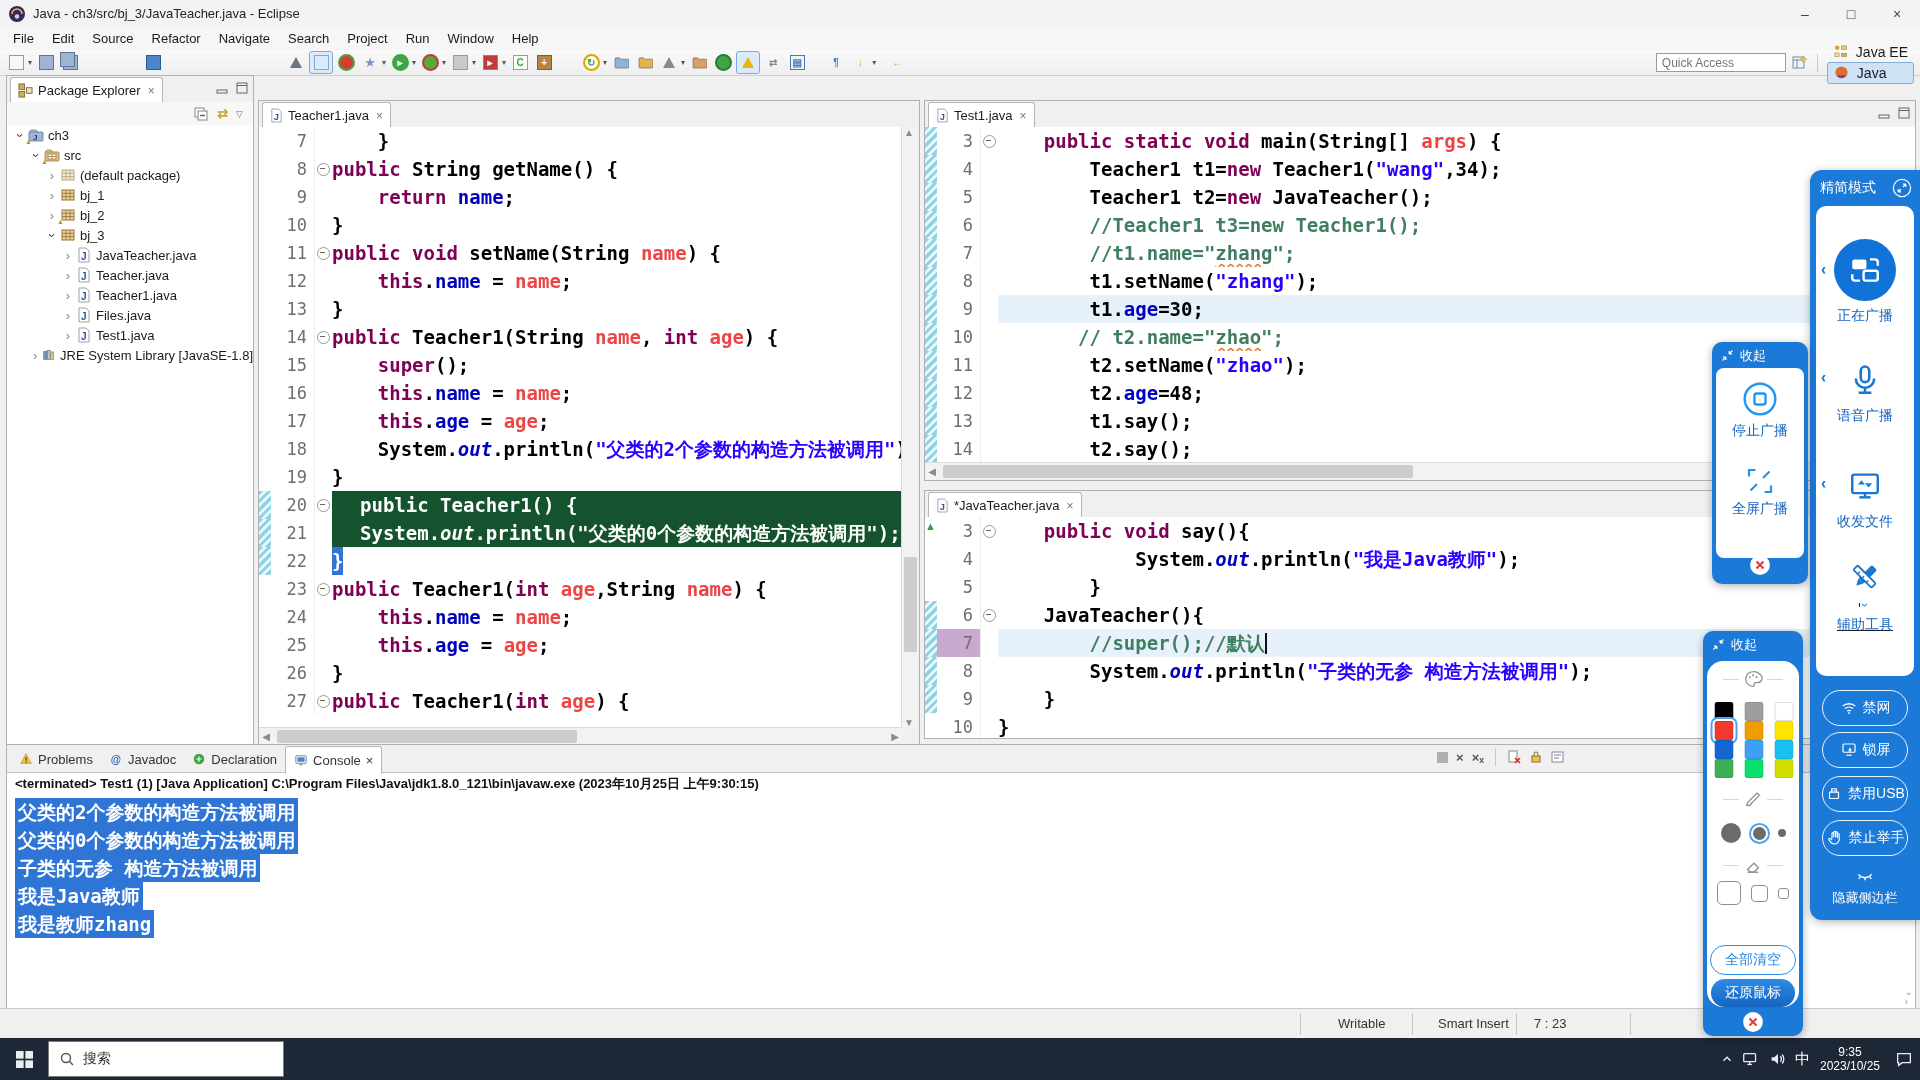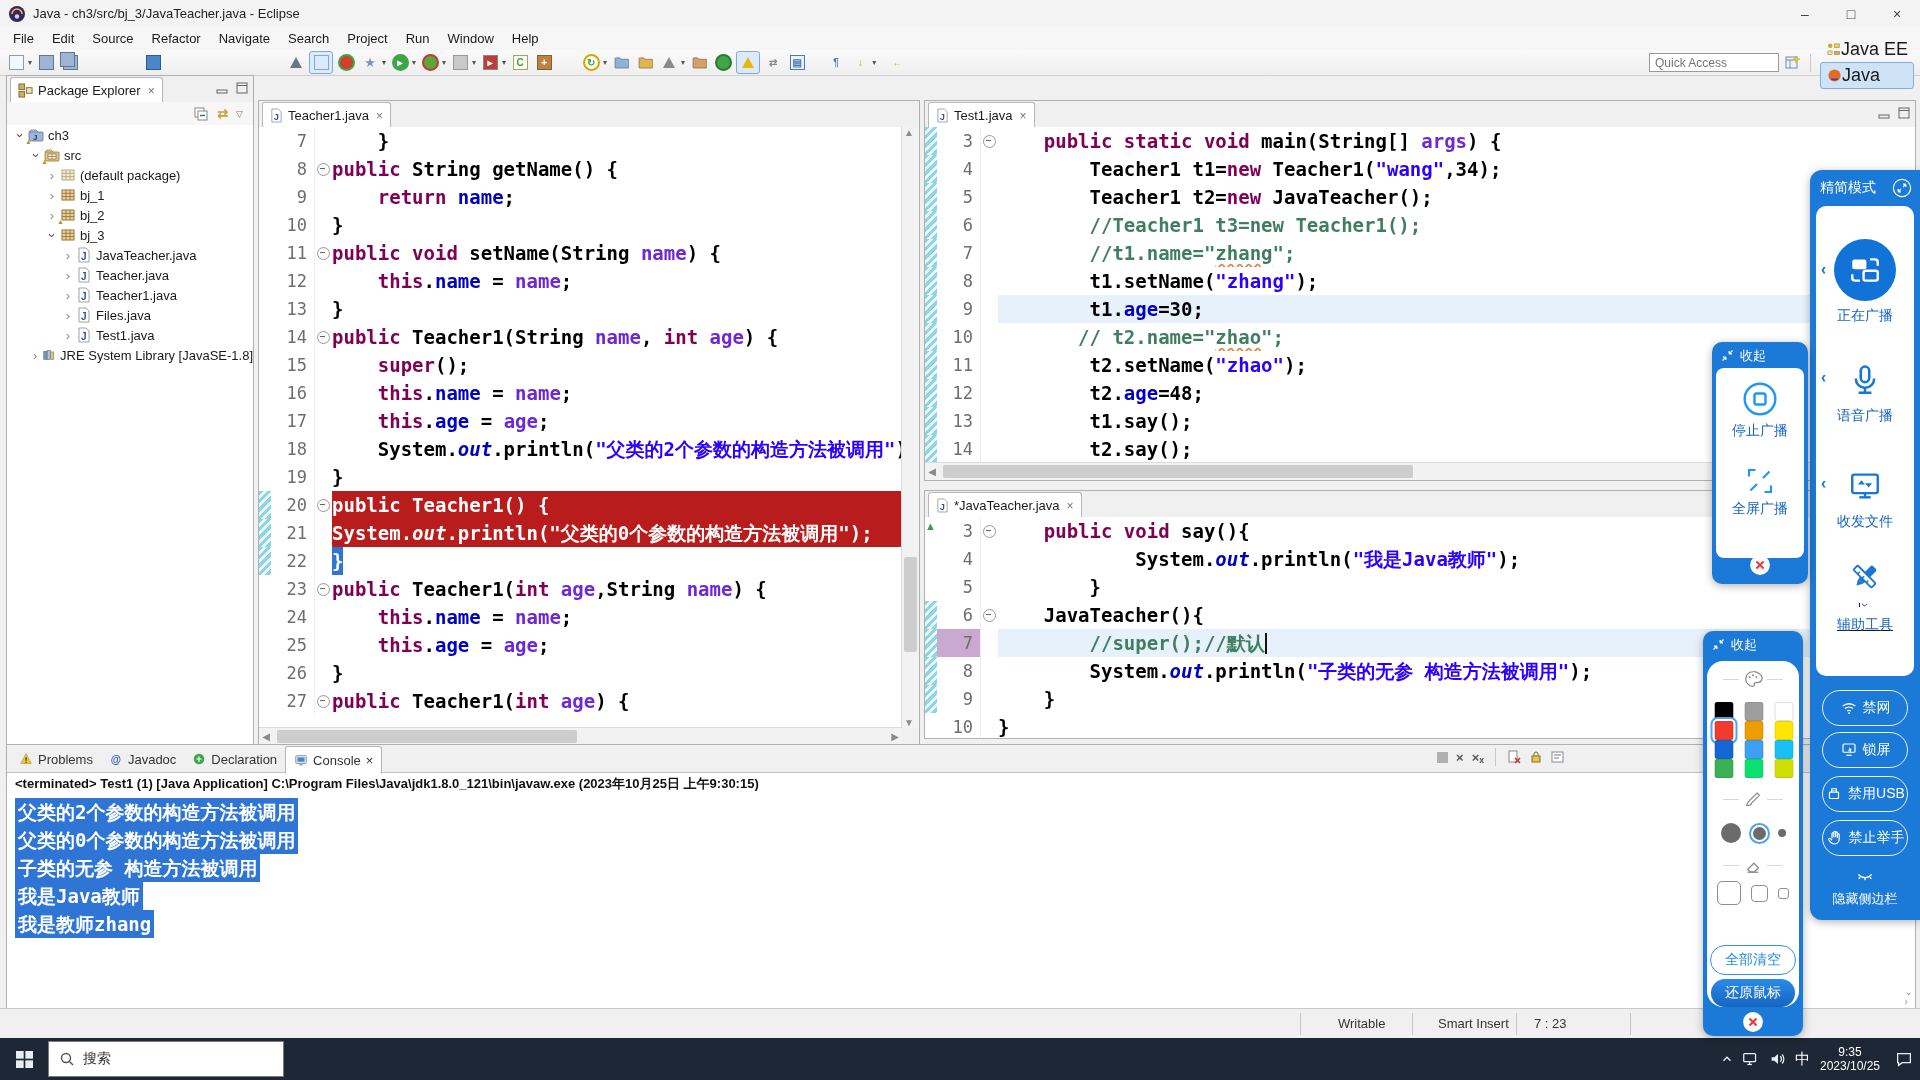--- a/index.html
+++ b/index.html
@@ -23,21 +23,21 @@
   .tbi{display:inline-flex;align-items:center;justify-content:center;position:relative;
        width:22px;height:21px;border-radius:3px;margin:0 1px;}
   .tbi.active{background:#dcebfa;border:1px solid #7fa9d9;}
   .tbi .shp{display:inline-block;width:13px;height:13px;}
   .tbi .shp.rnd{border-radius:50%;}
   .tbi .lt{position:absolute;font-size:10px;font-weight:bold;line-height:1;}
   .crt{font-size:8px;color:#555;margin:0 2px 0 0;}
   #tb-right{position:absolute;right:6px;top:0;height:25px;display:flex;align-items:center;gap:6px;}
   #quickaccess{width:118px;height:17px;border:1px solid #9a9a9a;font-size:12px;padding:0 5px;color:#555;background:#fff;}
   .tbsep{width:1px;height:18px;background:#c8c8c8;margin:0 3px;}
-  .persp{display:flex;align-items:center;gap:0;font-size:18px;padding:2px 6px;border-radius:3px;text-align:right;}
+  .persp{display:flex;align-items:center;gap:8px;font-size:14px;padding:2px 6px;border-radius:3px;text-align:right;}
   .persp.active{background:#cfe3f7;border:1px solid #86add8;}
 
   
   .viewtabs{position:absolute;left:0;right:0;top:0;height:26px;background:#f0f0f0;border-bottom:1px solid #c3c3c3;}
   .etab{position:relative;top:1px;display:inline-flex;align-items:center;height:25px;background:#fff;
         border:1px solid #b6b6b6;border-bottom:1px solid #fff;border-radius:3px 3px 0 0;
         padding:0 7px;margin-left:3px;font-size:13px;gap:5px;}
   .etab .tclose{color:#777;font-size:12px;margin-left:2px;}
   .minmax{position:absolute;right:4px;top:5px;display:flex;gap:6px;}
   .mmicn{width:14px;height:14px;}
@@ -62,24 +62,24 @@
   .hat.on{background:repeating-linear-gradient(135deg,#8fd4e2 0 3px,#eaf7fa 3px 6px);}
   .hat .mk{position:absolute;left:0;top:4px;font-size:11px;color:#3c9b46;line-height:11px;}
   .num{width:36px;flex:none;text-align:right;padding-right:7px;color:#6e6e6e;
        font:400 17px/28px "DejaVu Sans Mono",monospace;}
   .num.hl{background:#c9a9cf;}
   .fold{width:17px;flex:none;border-left:1px solid #eee;position:relative;}
   .fc{position:absolute;left:2px;top:8px;width:11px;height:11px;border:1px solid #999;border-radius:50%;background:#fff;}
   .fc i{position:absolute;left:2px;top:4px;width:5px;height:1px;background:#666;}
   .ct{flex:1;white-space:pre;overflow:hidden;font:700 19px/28px "DejaVu Sans Mono",monospace;color:#000;}
   .kw{color:#7f0055;} .str{color:#2a00ff;} .com{color:#3f7f5f;} .fld{color:#0000c0;}
-  .par{color:#6d28d9;} .sfl{color:#0000c0;font-style:italic;} .pln{color:#000;}
+  .par{color:#ef4444;} .sfl{color:#0000c0;font-style:italic;} .pln{color:#000;}
   .sq{text-decoration:underline;text-decoration-style:wavy;text-decoration-color:#d88c4a;text-underline-offset:3px;}
   .ct.cur{background:#e7f1fb;}
-  .ct.selfull{background:#b91c1c;}
+  .ct.selfull{background:#14532d;padding-left:28px;}
   .ct.selfull span{color:#fff !important;}
   .selspan{background:#2e75d6;display:inline-block;}
   .selspan span{color:#fff !important;}
   .caret{display:inline-block;width:2px;height:21px;background:#111;vertical-align:-4px;}
   .vscroll{position:absolute;top:26px;right:0;width:17px;background:#f2f2f2;border-left:1px solid #dcdcdc;}
   .hscrollbar{position:absolute;left:0;height:17px;background:#f2f2f2;border-top:1px solid #dcdcdc;display:flex;align-items:center;}
   .thumbv{position:absolute;left:2px;right:2px;background:#cdcdcd;border-radius:2px;}
   .thumbh{position:absolute;top:2px;bottom:2px;background:#cdcdcd;border-radius:2px;}
 
   
@@ -112,21 +112,21 @@
   #sb-head{position:absolute;left:0;top:0;right:0;height:36px;color:#fff;font-size:14px;display:flex;align-items:center;padding-left:10px;}
   #sb-expand{position:absolute;right:8px;top:8px;width:20px;height:20px;}
   #sb-card{position:absolute;left:6px;top:36px;width:98px;height:470px;background:#fff;border-radius:10px;}
   .sbit{position:absolute;left:0;width:98px;text-align:center;}
   .sbit .lbl{color:#1565c0;font-size:14px;display:block;margin-top:6px;}
   .sbchev{position:absolute;left:5px;color:#1a73d9;font-size:16px;font-weight:bold;transform:rotate(180deg);}
   .bigcirc{width:62px;height:62px;border-radius:50%;background:#1172d8;display:inline-flex;align-items:center;justify-content:center;}
   .sbexp{color:#1976d2;font-size:12px;display:block;line-height:10px;transform:rotate(90deg);width:12px;margin:2px auto 0;}
   .pill{position:absolute;left:12px;width:84px;height:34px;border:1.5px solid rgba(255,255,255,.9);border-radius:18px;
         display:flex;align-items:center;justify-content:center;gap:5px;color:#fff;font-size:14px;}
-  #sb-foot{position:absolute;left:0;right:0;top:696px;text-align:center;color:#fff;font-size:13px;font-family:Liberation Serif, serif;}
+  #sb-foot{position:absolute;left:0;right:0;top:696px;text-align:center;color:#fff;font-size:13px;}
 
   .fpanel{position:absolute;z-index:60;background:#1b79d8;border-radius:10px;box-shadow:0 2px 8px rgba(0,0,0,.3);}
   .fp-head{position:absolute;left:0;top:0;right:0;height:27px;color:#fff;font-size:13px;display:flex;align-items:center;gap:5px;padding-left:8px;}
   .fp-body{position:absolute;left:4px;right:4px;background:#fff;border-radius:8px;}
   .fp-close{position:absolute;left:50%;transform:translateX(-50%);width:22px;height:22px;}
   #panelA{left:1712px;top:342px;width:96px;height:242px;}
   #panelA .fp-body{top:26px;height:190px;}
   .pa-it{position:absolute;left:0;width:100%;text-align:center;}
   .pa-it .lbl{color:#1565c0;font-size:14px;display:block;}
   #panelB{left:1703px;top:631px;width:100px;height:405px;}

